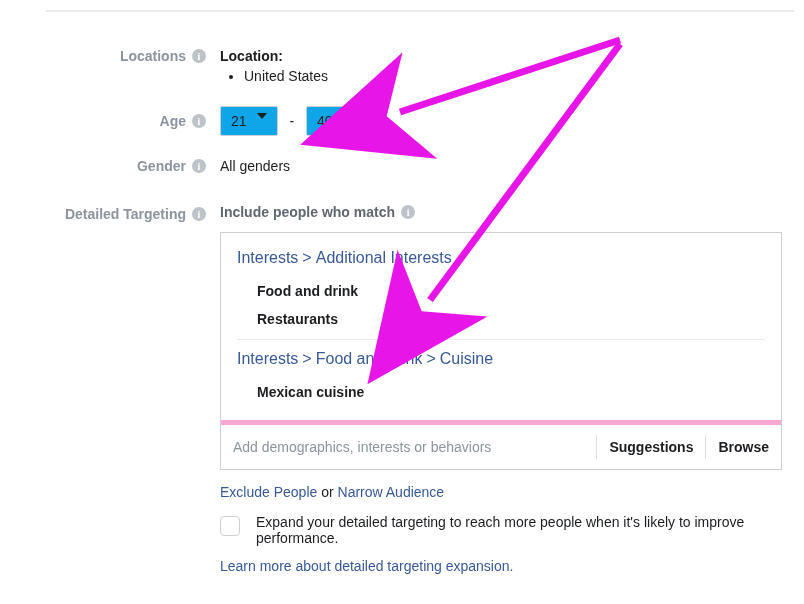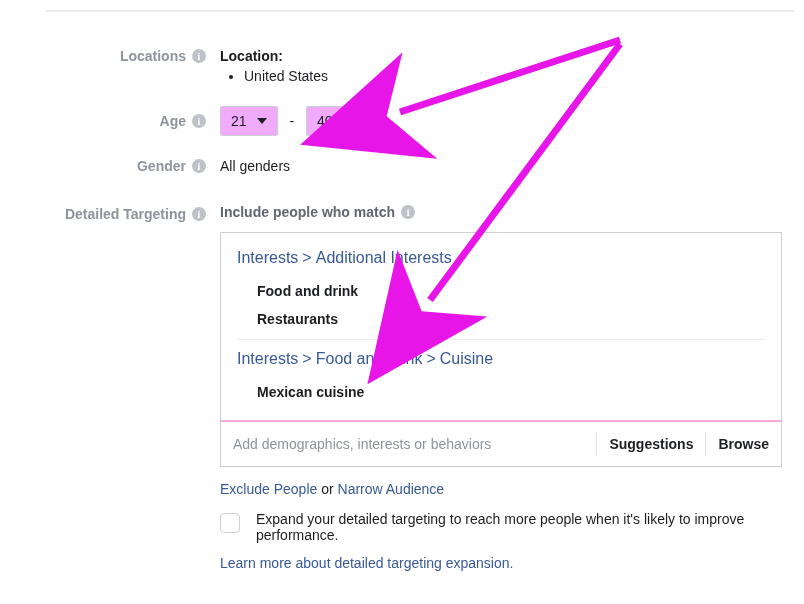--- a/index.html
+++ b/index.html
@@ -57,24 +57,23 @@
   ul.loc-list{
     margin:4px 0 0 0;
     padding-left:24px;
   }
   ul.loc-list li{
     margin:0;
     padding:0;
   }
   .age-box{
     display:inline-flex;
-    align-items:center;
     gap:10px;
     border:1px solid #ccd0d5;
-    background:#f0abfc;
+    background:#0ea5e9;
     border-radius:2px;
     padding:6px 10px;
     font-size:14px;
     cursor:pointer;
   }
   .caret-down{
     width:0;height:0;
     border-left:5px solid transparent;
     border-right:5px solid transparent;
     border-top:6px solid #1c1e21;
@@ -100,21 +99,21 @@
   .item{
     font-weight:bold;
     padding:6px 0 6px 20px;
     font-size:14px;
   }
   .hr{
     border-top:1px solid #e9ebee;
     margin:6px 0 10px 0;
   }
   .inputbar{
-    border-top:2px solid #f9a8d4;
+    border-top:5px solid #f9a8d4;
     display:flex;
     align-items:stretch;
   }
   .inputbar input{
     flex:1;
     border:none;
     padding:14px 12px;
     font-size:14px;
     outline:none;
     color:#1c1e21;

